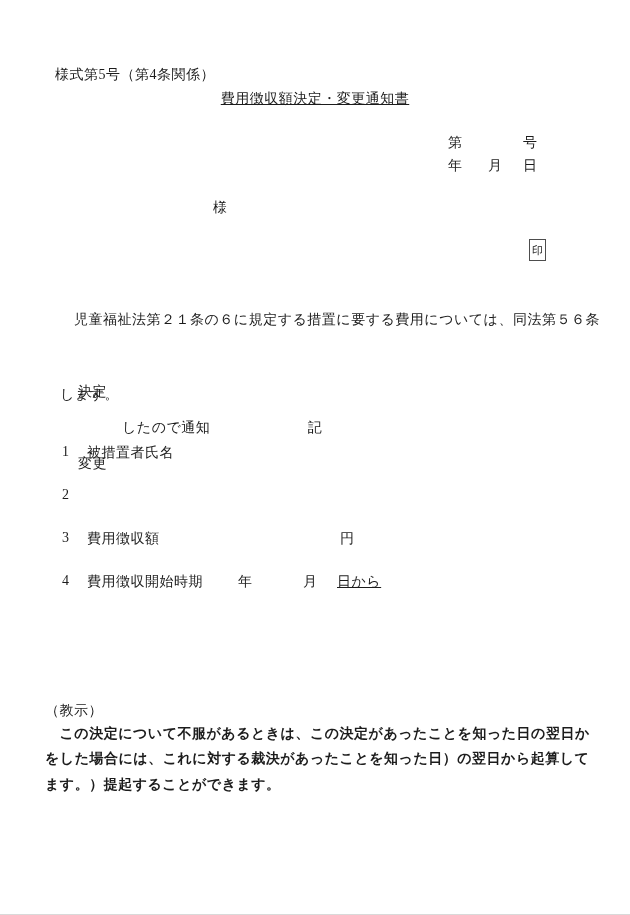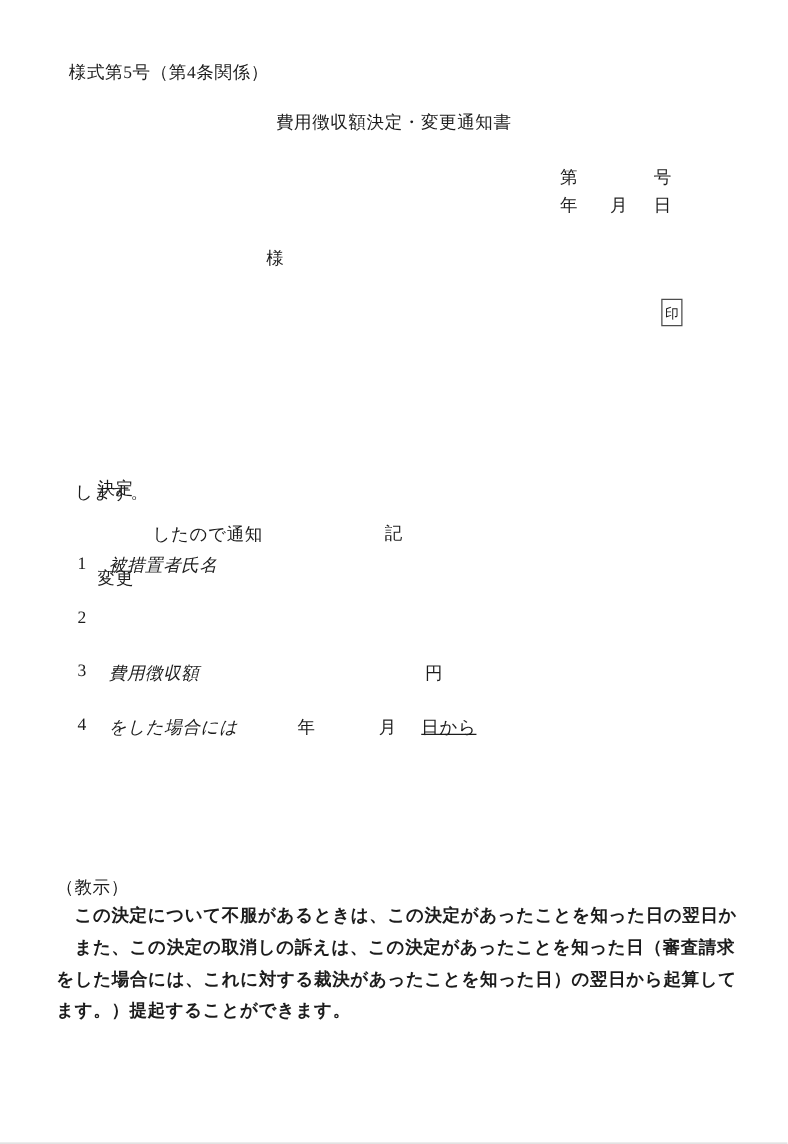--- a/index.html
+++ b/index.html
@@ -17,43 +17,43 @@
     position:relative;
     overflow:hidden;
   }
   .page{
     position:absolute;inset:0;
     font-size:14px;
     letter-spacing:0.5px;
   }
   .abs{position:absolute;line-height:17px;white-space:pre;}
   .centered{left:0;width:100%;text-align:center;}
-  .title{top:90px;}
-  .form-number{left:55px;top:50px;text-align:right;}
+  .title{top:90px;text-decoration:underline;}
+  .form-number{left:55px;top:66px;text-align:right;}
   .seal{
     position:absolute;left:529px;top:239px;
     width:17px;height:22px;
     border:1px solid var(--seal-border);
     display:flex;align-items:center;justify-content:center;
     font-size:11px;letter-spacing:0;
   }
   .body-line2{
     position:absolute;left:60px;top:332px;
     display:flex;align-items:center;
     white-space:pre;
   }
   .choice{
     text-align:left;
     line-height:24px;
     margin:0 15px 0 18px;
     letter-spacing:0.5px;
   }
   .item-row{position:absolute;left:0;width:100%;height:20px;}
   .item-no{position:absolute;left:62px;}
-  .item-label{position:absolute;left:87px;white-space:pre;font-style:italic;}
+  .item-label{position:absolute;left:87px;white-space:pre;}
   .item-unit{position:absolute;left:340px;}
   .u-year{position:absolute;left:238px;}
   .u-month{position:absolute;left:303px;}
   .u-dayfrom{position:absolute;left:337px;white-space:pre;text-decoration:underline;}
   .notice-heading{left:45px;top:702px;}
   .notice-block{
     position:absolute;left:45px;top:721px;width:545px;
     line-height:25.4px;
   }
   .notice-line{white-space:pre;font-weight:bold;}
@@ -77,20 +77,21 @@
   <span class="abs" style="left:448px;top:157px">年</span>
   <span class="abs" style="left:488px;top:157px">月</span>
   <span class="abs" style="left:523px;top:157px">日</span>
 
   <span class="abs" style="left:213px;top:199px">様</span>
 
   <div class="seal">
     <span>印</span>
   </div>
 
+  <div class="abs" style="left:60px;top:311px;text-indent:14px">児童福祉法第２１条の６に規定する措置に要する費用については、同法第５６条</div>
 
   <div class="body-line2">
     <span class="choice">
       <span style="display:block">決定</span>
       <span style="display:block">変更</span>
     </span>
     <span>したので通知</span>
   </div>
 
   <div class="abs" style="left:60px;top:386px">します。</div>
@@ -107,30 +108,29 @@
   </div>
 
   <div class="item-row" style="top:530px">
     <span class="item-no">3</span>
     <span class="item-label">費用徴収額</span>
     <span class="item-unit">円</span>
   </div>
 
   <div class="item-row" style="top:573px">
     <span class="item-no">4</span>
-    <span class="item-label">をした場合には</span>
+    <span class="item-label">費用徴収開始時期</span>
     <span class="u-year">年</span>
     <span class="u-month">月</span>
     <span class="u-dayfrom">日から</span>
   </div>
 
   <div class="abs notice-heading">（教示）</div>
 
   <div class="notice-block">
     <div class="notice-line">　この決定について不服があるときは、この決定があったことを知った日の翌日か</div>
-    <div class="notice-line">　また、この決定の取消しの訴えは、この決定があったことを知った日（審査請求</div>
     <div class="notice-line">をした場合には、これに対する裁決があったことを知った日）の翌日から起算して</div>
     <div class="notice-line">ます。）提起することができます。</div>
   </div>
 
   <div class="page-edge"></div>
 
 </div>
 
 </body></html>

